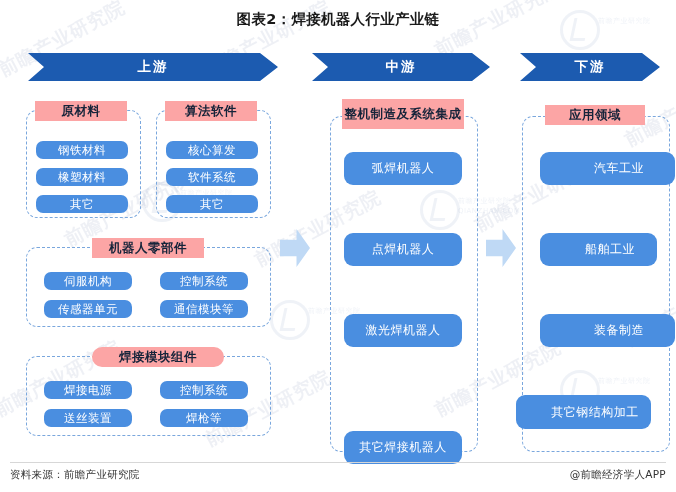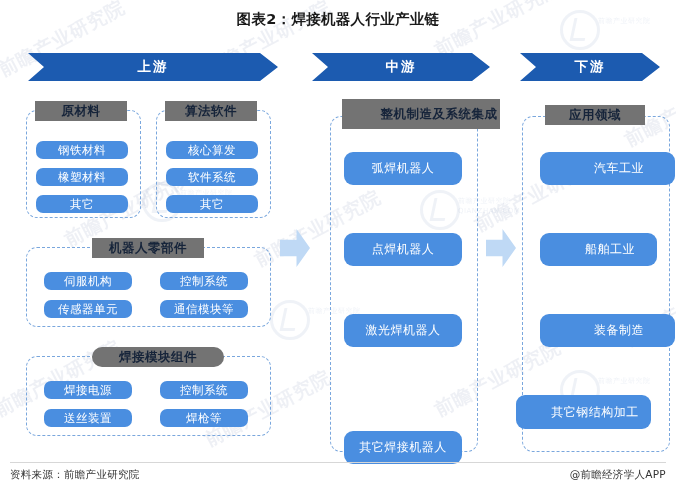--- a/index.html
+++ b/index.html
@@ -64,21 +64,21 @@
 
   
   .group{
     position:absolute;
     border:1.4px dashed #7aa7dd;
     border-radius:11px;
     background:transparent;
   }
   .group-title{
     position:absolute;
-    background:#737373;
+    background:#fca5a5;
     color:#16243a;
     font-size:12.5px;font-weight:700;
     display:flex;align-items:center;justify-content:center;
     text-align:center;
     line-height:14px;
     letter-spacing:.5px;
     z-index:4;
   }
 
   
@@ -184,21 +184,21 @@
     <div class="group" style="left:26px;top:356px;width:243px;height:78px;"></div>
     <div class="group-title" style="left:92px;top:347px;width:132px;height:20px;border-radius:10px;">焊接模块组件</div>
     <div class="item" style="left:44px;top:381px;width:88px;height:18px;">焊接电源</div>
     <div class="item" style="left:160px;top:381px;width:88px;height:18px;">控制系统</div>
     <div class="item" style="left:44px;top:409px;width:88px;height:18px;">送丝装置</div>
     <div class="item" style="left:160px;top:409px;width:88px;height:18px;">焊枪等</div>
 
     <div class="flow-arrow" style="left:280px;top:229px;"></div>
 
     <div class="group" style="left:330px;top:116px;width:146px;height:334px;"></div>
-    <div class="group-title" style="left:342px;top:99px;width:122px;height:30px;padding-left:36px;">整机制造及系统集成</div>
+    <div class="group-title" style="left:342px;top:99px;width:122px;height:30px;">整机制造及系统集成</div>
     <div class="item mid" style="left:344px;top:152px;width:118px;height:33px;">弧焊机器人</div>
     <div class="item mid" style="left:344px;top:233px;width:118px;height:33px;">点焊机器人</div>
     <div class="item mid" style="left:344px;top:314px;width:118px;height:33px;">激光焊机器人</div>
     <div class="item mid" style="left:344px;top:395px;width:118px;height:33px;margin-top:36px;">其它焊接机器人</div>
 
     <div class="flow-arrow" style="left:486px;top:229px;"></div>
 
     <div class="group" style="left:522px;top:116px;width:146px;height:334px;"></div>
     <div class="group-title" style="left:545px;top:105px;width:100px;height:20px;">应用领域</div>
     <div class="item down" style="left:540px;top:152px;width:112px;height:33px;">汽车工业</div>

